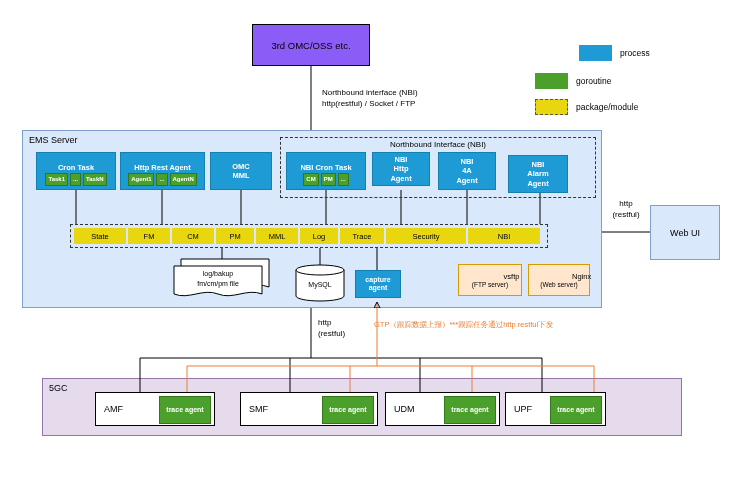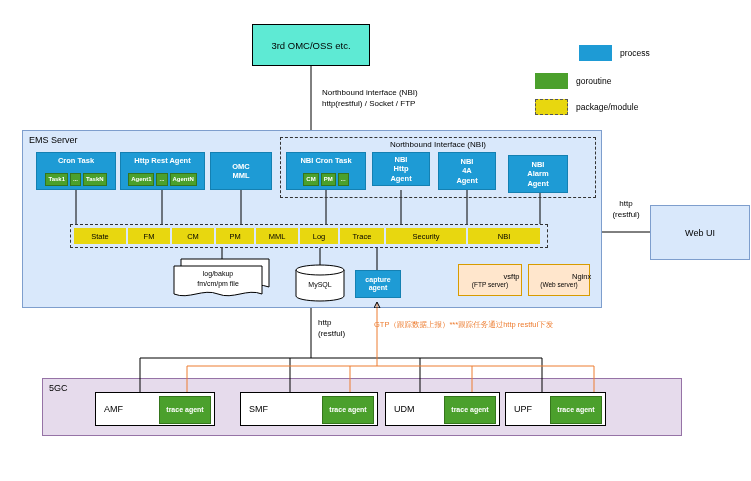--- a/index.html
+++ b/index.html
@@ -15,21 +15,21 @@
   .fivegc-bg { left:42px; top:378px; width:640px; height:58px; background:#e6dbec; border:1px solid #9673a6; }
   .region-label { position:absolute; top:4px; left:6px; font-size:9px; color:#000; }
 
   svg.wires { position:absolute; left:0; top:0; width:751px; height:481px; pointer-events:none; }
   svg.wires path, svg.wires line { fill:none; stroke:#000; stroke-width:1; }
   svg.wires .orange { stroke:#ed7d31; }
   svg.wires .shape { fill:#ffffff; stroke:#000; }
 
   
   .pbox { position:absolute; background:#1e9bd5; border:1px solid #1480b2; color:#fff; }
-  .pbox-title { font-size:7.5px; font-weight:bold; text-align:center; margin-top:3px; line-height:9px; }
+  .pbox-title { font-size:7.5px; font-weight:bold; text-align:center; margin-top:10px; line-height:9px; }
   .pbox.center { display:flex; align-items:center; justify-content:center; text-align:center;
                  font-size:7.5px; font-weight:bold; line-height:1.25; padding:16px; }
   .chips { position:absolute; left:0; right:0; bottom:3px; display:flex; justify-content:center; gap:2px; }
   .chip { background:#4ba02c; border:1px solid #35751c; color:#fff; font-size:6px; line-height:7px;
           padding:2px 2px; font-weight:bold; white-space:nowrap; }
 
   
   .dashed { position:absolute; border:1px dashed #333; background:transparent; }
   .nbi-group-title { position:absolute; top:2px; left:0; right:0; text-align:center; font-size:8px; color:#000; }
 
@@ -44,23 +44,23 @@
   .tan .t2 { font-size:6.5px; line-height:8px; }
 
   .capture { position:absolute; left:355px; top:270px; width:46px; height:28px; background:#1e9bd5;
              border:1px solid #1480b2; color:#fff; font-size:7px; font-weight:bold; display:flex;
              align-items:center; justify-content:center; text-align:center; line-height:1.15; }
 
   .doctext { position:absolute; left:176px; top:269px; width:84px; text-align:center; font-size:7px; line-height:10px; }
   .dbtext  { position:absolute; left:296px; top:281px; width:48px; text-align:center; font-size:7px; }
 
   .topbox { position:absolute; left:252px; top:24px; width:118px; height:42px; border:1px solid #000;
-            background:#5eead4; display:flex; align-items:center; justify-content:center; font-size:9.5px; }
-
-  .webui { position:absolute; left:650px; top:205px; width:100px; height:55px; background:#d9e8fb;
+            background:#8b5cf6; display:flex; align-items:center; justify-content:center; font-size:9.5px; }
+
+  .webui { position:absolute; left:650px; top:205px; width:70px; height:55px; background:#d9e8fb;
            border:1px solid #7e9ecd; display:flex; align-items:center; justify-content:center; font-size:9px; }
 
   
   .nf { position:absolute; top:392px; height:34px; background:#fff; border:1px solid #000; }
   .nf-label { position:absolute; left:8px; top:50%; transform:translateY(-50%); font-size:9px; color:#000; }
   .ta { position:absolute; right:3px; top:3px; width:52px; height:28px; background:#4ba02c; border:1px solid #35751c;
         color:#fff; font-size:7px; font-weight:bold; display:flex; align-items:center; justify-content:center;
         text-align:center; line-height:1.15; }
 
   

